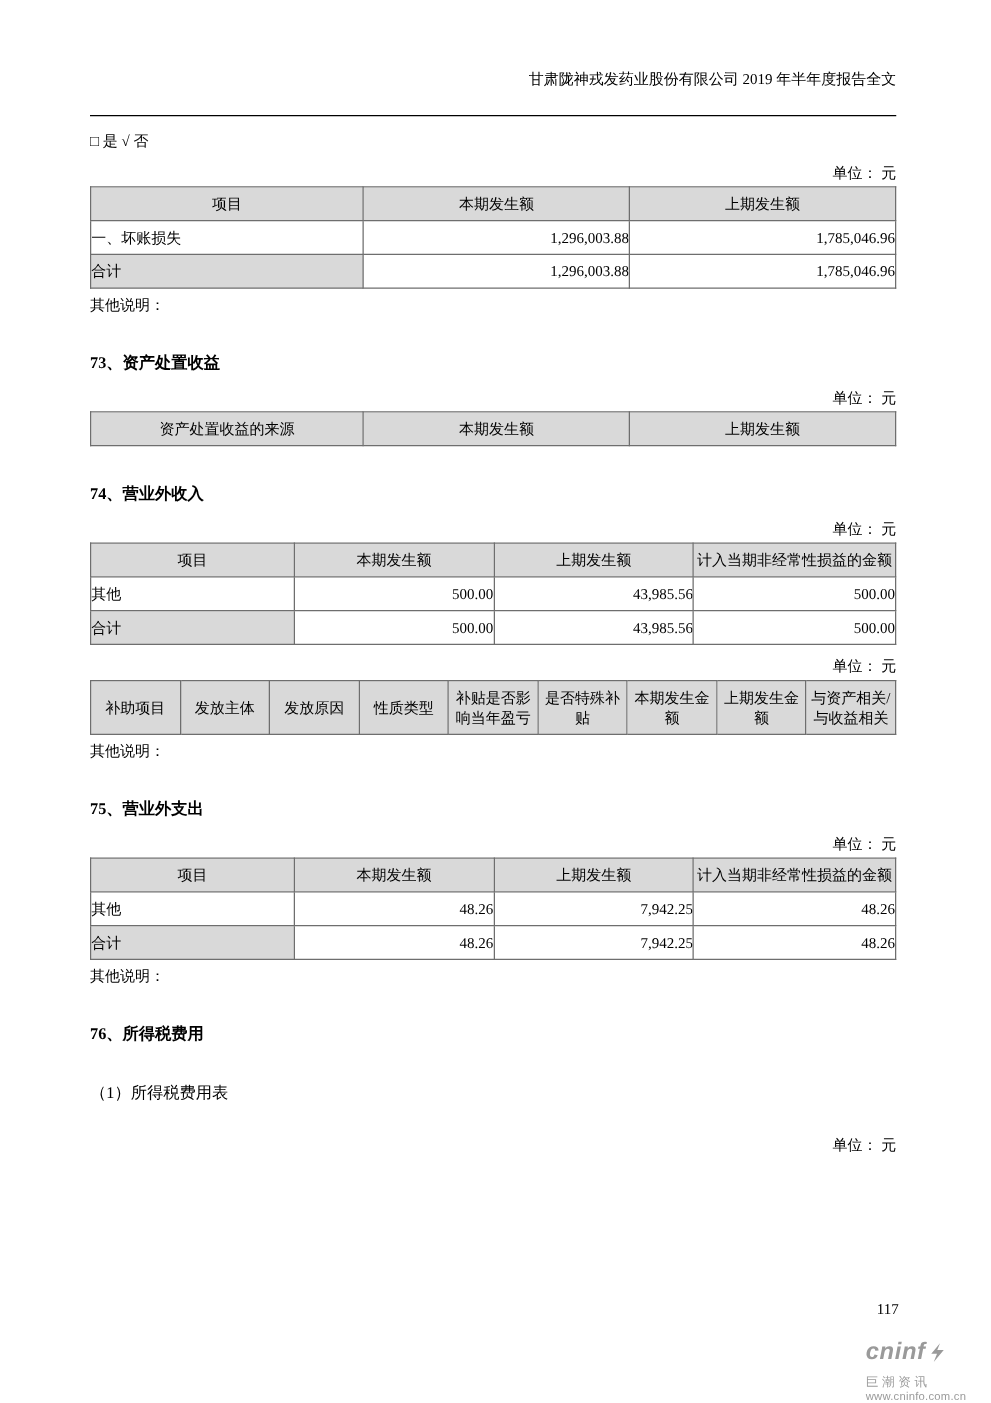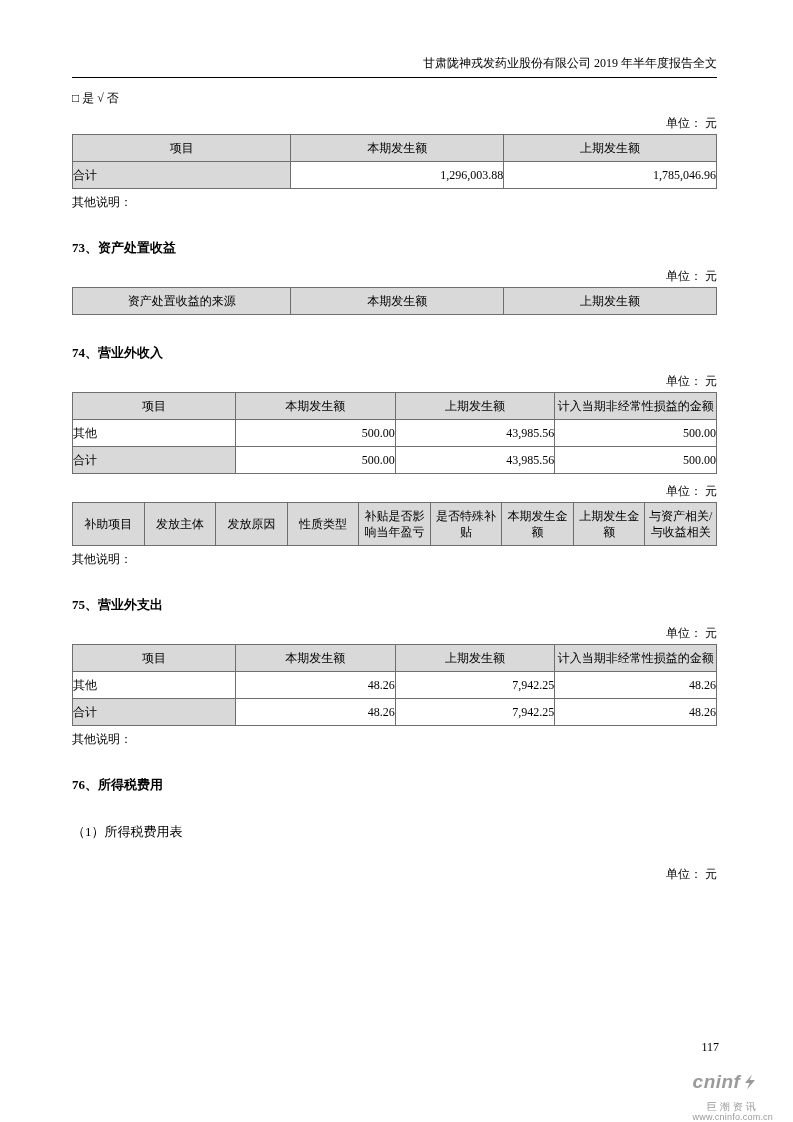--- a/index.html
+++ b/index.html
@@ -16,21 +16,21 @@
     width: 645px;
     margin-left: 72px;
     padding-top: 56px;
     font-size: 12px;
     line-height: 16px;
   }
   .doc-header {
     text-align: right;
     font-size: 12px;
     line-height: 14px;
-    padding-bottom: 7px;
+    padding-bottom: 22px;
     border-bottom: 1px solid #000;
   }
   .yes-no { margin-top: 12px; font-size: 12px; }
   .unit {
     font-size: 12px;
     text-align: right;
     margin: 9px 0 3px;
   }
   .unit.last { margin-top: 26px; }
   .note { font-size: 12px; margin-top: 5px; }
@@ -73,21 +73,21 @@
     top: 1040px;
     right: 74px;
     font-size: 12px;
   }
   .logo {
     position: absolute;
     right: 20px;
     top: 1072px;
     color: #9a9a9a;
     font-family: "Liberation Sans", "DejaVu Sans", sans-serif;
-    text-align: center;
+    text-align: left;
     line-height: 1.1;
   }
   .logo-top { display: flex; align-items: center; gap: 2px; }
   .logo-text {
     font-size: 19px;
     font-weight: bold;
     font-style: italic;
     letter-spacing: 0.5px;
   }
   .logo-icon { display: inline-block; width: 16px; height: 16px; }
@@ -115,20 +115,25 @@
           <col style="width:33.05%">
         </colgroup>
       <thead>
         <tr>
           <th>项目</th>
           <th>本期发生额</th>
           <th>上期发生额</th>
         </tr>
       </thead>
       <tbody>
+        <tr>
+          <td class="lbl">一、坏账损失</td>
+          <td class="num">1,296,003.88</td>
+          <td class="num">1,785,046.96</td>
+        </tr>
         <tr>
           <td class="lbl gray">合计</td>
           <td class="num">1,296,003.88</td>
           <td class="num">1,785,046.96</td>
         </tr>
       </tbody>
     </table>
 
     <div class="note">其他说明：</div>
 

